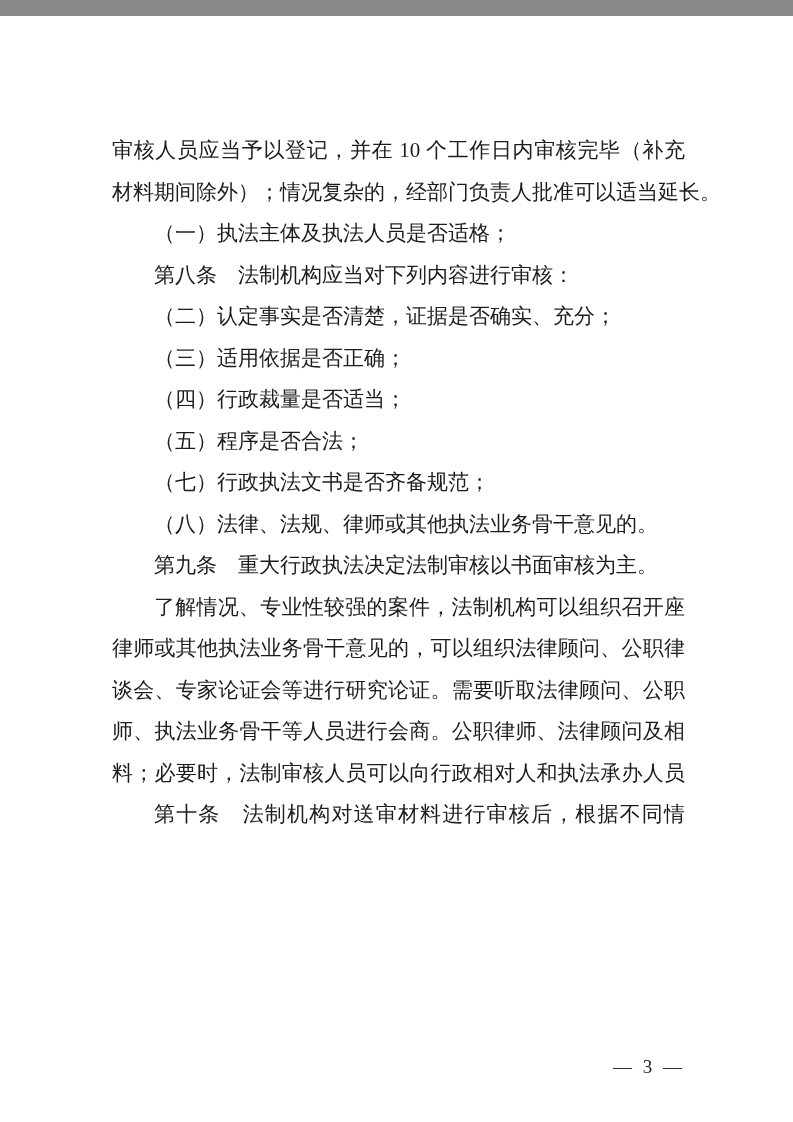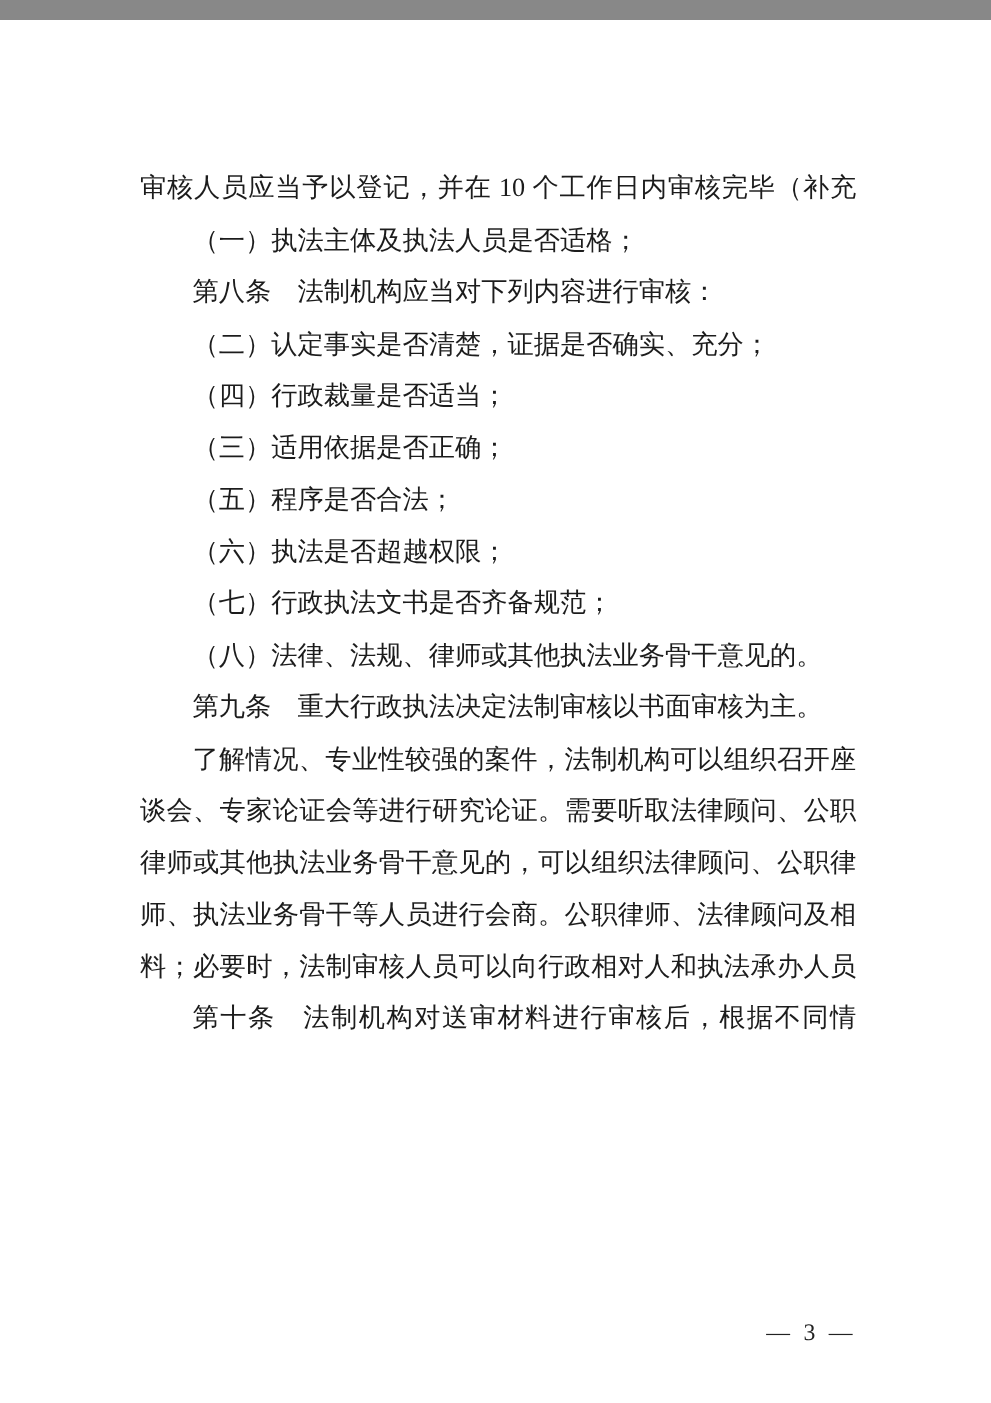--- a/index.html
+++ b/index.html
@@ -41,31 +41,31 @@
     letter-spacing: 3px;
     color: #222;
   }
 </style>
 </head>
 <body>
 
 <div class="page">
   <div class="text-block">
       <div class="line fill">审核人员应当予以登记，并在 10 个工作日内审核完毕（补充</div>
+      <div class="line fill">材料期间除外）；情况复杂的，经部门负责人批准可以适当延长。</div>
       <div class="line indent">（一）执法主体及执法人员是否适格；</div>
       <div class="line indent">第八条　法制机构应当对下列内容进行审核：</div>
       <div class="line indent">（二）认定事实是否清楚，证据是否确实、充分；</div>
+      <div class="line indent">（三）适用依据是否正确；</div>
       <div class="line indent">（四）行政裁量是否适当；</div>
-      <div class="line indent">（三）适用依据是否正确；</div>
       <div class="line indent">（五）程序是否合法；</div>
-      <div class="line indent">（六）执法是否超越权限；</div>
       <div class="line indent">（七）行政执法文书是否齐备规范；</div>
       <div class="line indent">（八）法律、法规、律师或其他执法业务骨干意见的。</div>
       <div class="line indent">第九条　重大行政执法决定法制审核以书面审核为主。</div>
       <div class="line indent fill">了解情况、专业性较强的案件，法制机构可以组织召开座</div>
+      <div class="line fill">律师或其他执法业务骨干意见的，可以组织法律顾问、公职律</div>
       <div class="line fill">谈会、专家论证会等进行研究论证。需要听取法律顾问、公职</div>
-      <div class="line fill">律师或其他执法业务骨干意见的，可以组织法律顾问、公职律</div>
       <div class="line fill">师、执法业务骨干等人员进行会商。公职律师、法律顾问及相</div>
       <div class="line fill">料；必要时，法制审核人员可以向行政相对人和执法承办人员</div>
       <div class="line indent fill">第十条　法制机构对送审材料进行审核后，根据不同情</div>
     </div>
   <div class="page-number">— 3 —</div>
 </div>
 
 </body></html>

